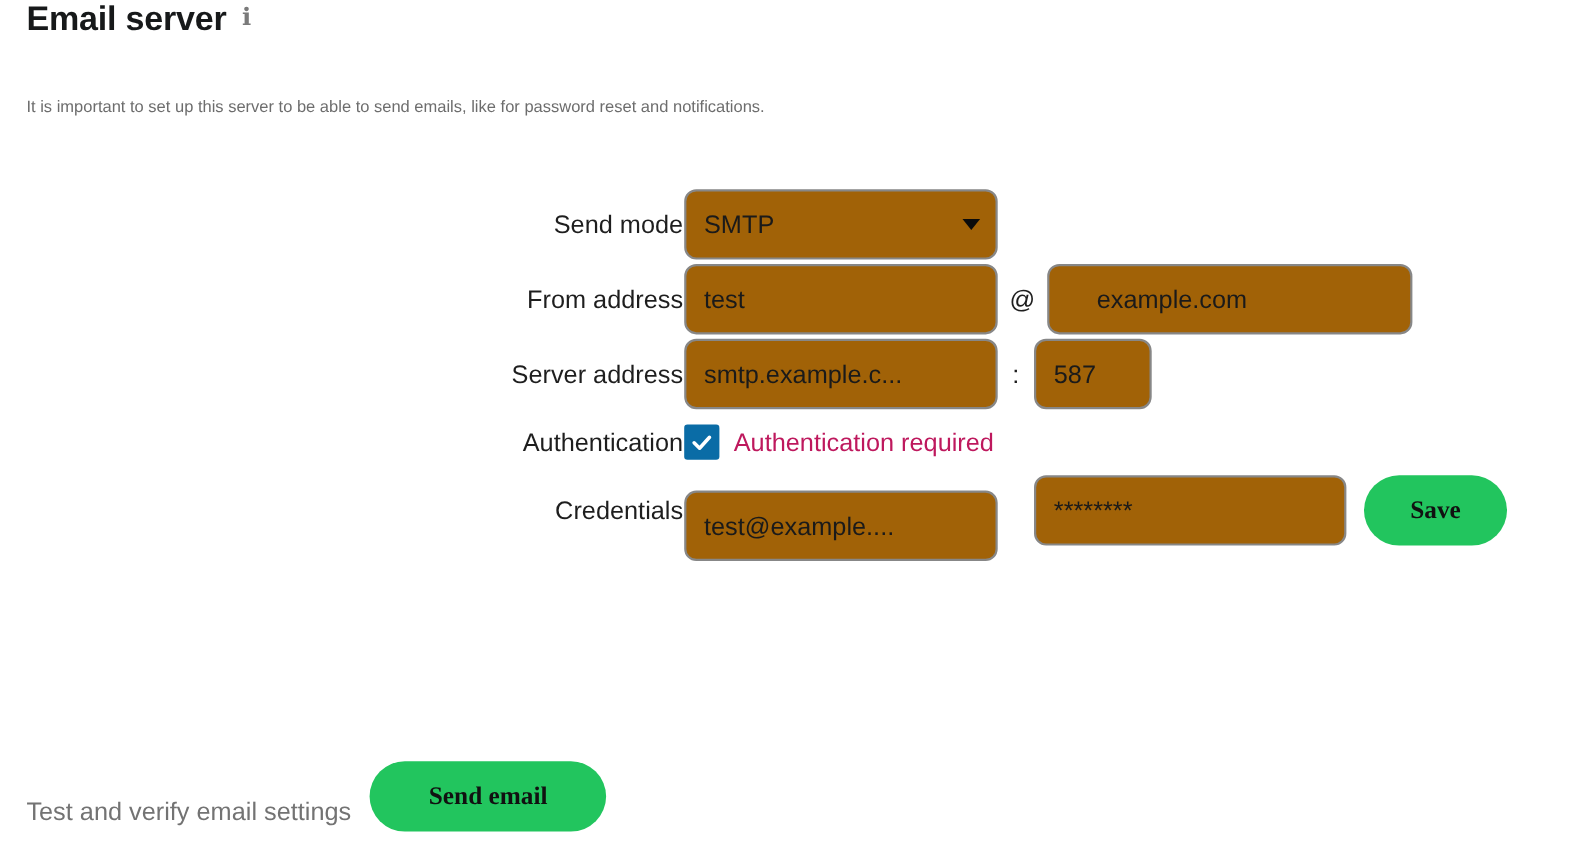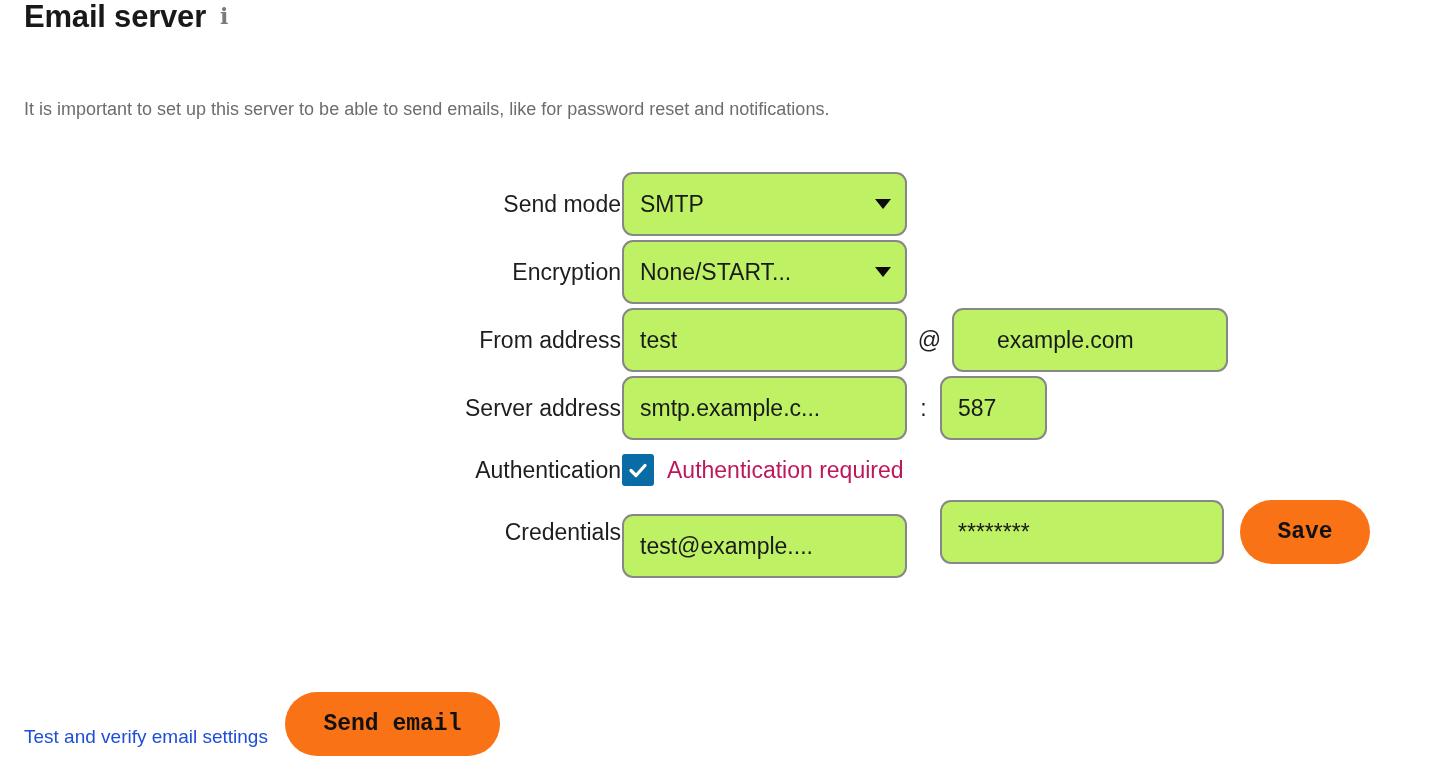--- a/index.html
+++ b/index.html
@@ -38,22 +38,22 @@
     font-size: 22px;
     color: #7a7a7a;
     line-height: 1;
     padding-bottom: 2px;
     user-select: none;
   }
 
   .page-desc {
     position: absolute;
     left: 24px;
-    top: 99px;
-    font-size: 18px;
+    top: 89px;
+    font-size: 15px;
     color: #6d6d6d;
     white-space: nowrap;
   }
 
   
   .form {
     position: absolute;
     left: 0;
     top: 170px;
     width: 1448px;
@@ -73,21 +73,21 @@
     font-size: 23px;
     color: #1e1e1e;
     white-space: nowrap;
   }
 
   .control {
     box-sizing: border-box;
     height: 64px;
     border: 2px solid #878787;
     border-radius: 11px;
-    background: #bef264;
+    background: #a16207;
     font-size: 23px;
     color: #1a1a1a;
     display: flex;
     align-items: center;
     padding: 0 16px;
     white-space: nowrap;
     overflow: hidden;
   }
   .control.select {
     width: 285px;
@@ -103,21 +103,21 @@
     width: 0;
     height: 0;
     border-left: 8px solid transparent;
     border-right: 8px solid transparent;
     border-top: 10px solid #0b0b0b;
     flex: none;
     margin-left: 10px;
   }
 
   .control.text-local   { width: 285px; }
-  .control.text-domain  { width: 276px; padding-left: 43px; }
+  .control.text-domain  { width: 332px; padding-left: 43px; }
   .control.text-server  { width: 285px; text-align: center; }
   .control.text-port    { width: 107px; }
   .control.text-user    { width: 285px; margin-top: 28px; }
   .control.text-pass    { width: 284px; }
 
   .sep {
     font-size: 23px;
     color: #1e1e1e;
     width: 45px;
     text-align: center;
@@ -145,23 +145,23 @@
   .checkbox svg { display: block; }
   .checkbox-label {
     font-size: 23px;
     color: #be185d;
     white-space: nowrap;
   }
 
   
   .btn {
     border: none;
-    background: #f97316;
+    background: #22c55e;
     color: #111111;
-    font-family: Liberation Mono, monospace;
+    font-family: Liberation Serif, serif;
     font-weight: bold;
     font-size: 23px;
     border-radius: 32px;
     cursor: pointer;
     white-space: nowrap;
     display: flex;
     align-items: center;
     justify-content: center;
   }
   .btn-save {
@@ -177,22 +177,22 @@
   
   .footer {
     position: absolute;
     left: 24px;
     top: 692px;
     display: flex;
     align-items: center;
     gap: 17px;
   }
   .footer-label {
-    font-size: 19px;
-    color: #1d4ed8;
+    font-size: 23px;
+    color: #737373;
     white-space: nowrap;
     margin-top: 26px;
   }
 </style>
 </head>
 <body>
 
 <div class="page-head">
   <div class="page-title">Email server</div>
   <div class="info-icon">i</div>
@@ -203,27 +203,20 @@
 <div class="form">
 
   <div class="form-row">
     <div class="row-label">Send mode</div>
     <div class="control select">
       <span class="sel-value">SMTP</span>
       <span class="caret"></span>
     </div>
   </div>
 
-  <div class="form-row">
-    <div class="row-label">Encryption</div>
-    <div class="control select">
-      <span class="sel-value">None/START...</span>
-      <span class="caret"></span>
-    </div>
-  </div>
 
   <div class="form-row">
     <div class="row-label">From address</div>
     <div class="control text-local">test</div>
     <div class="sep">@</div>
     <div class="control text-domain">example.com</div>
   </div>
 
   <div class="form-row">
     <div class="row-label">Server address</div>

